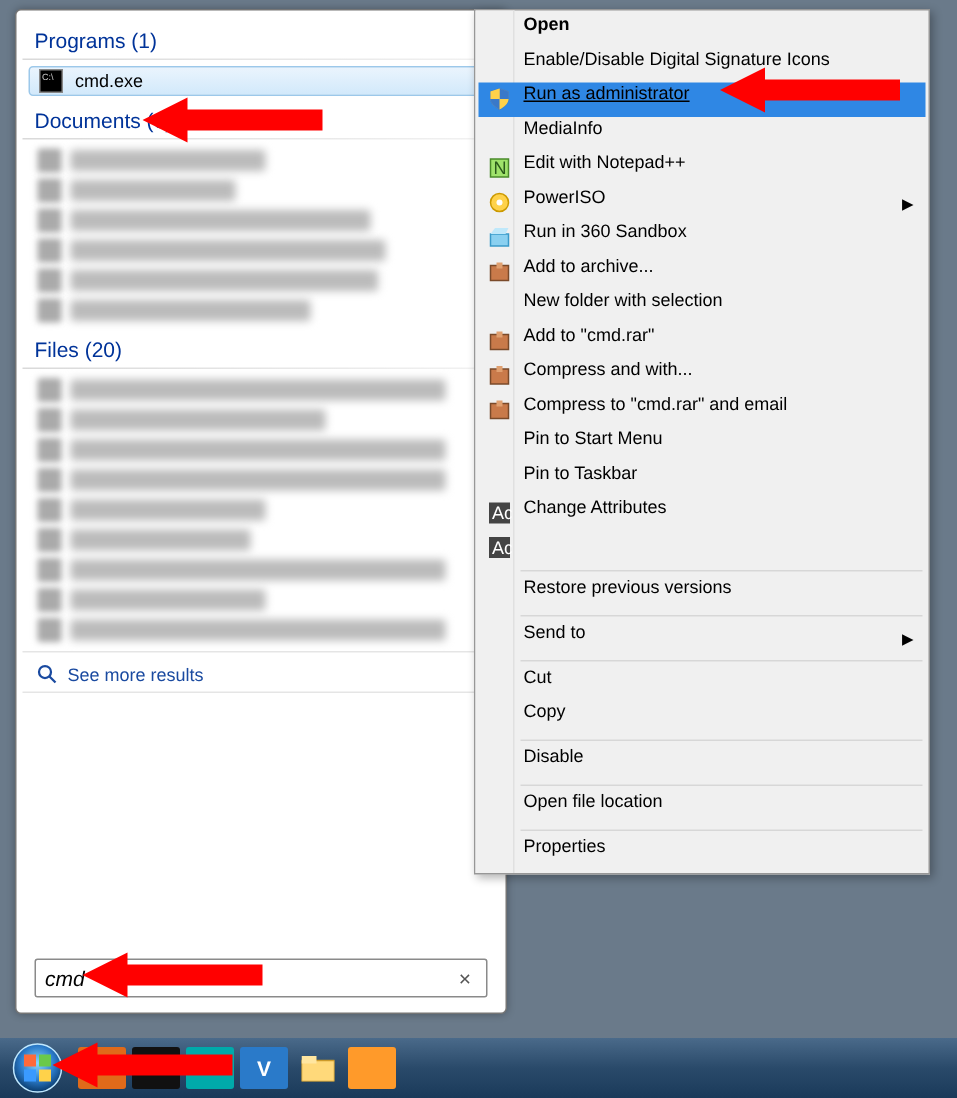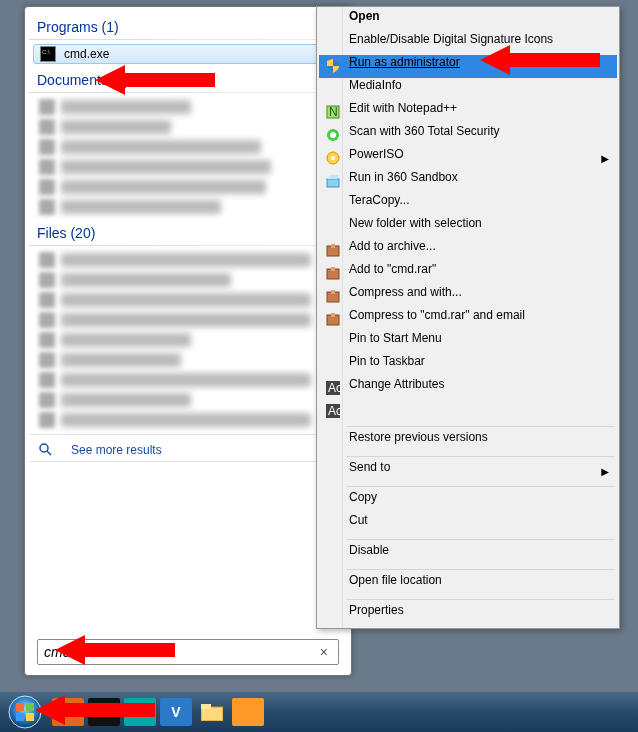--- a/index.html
+++ b/index.html
@@ -1,21 +1,21 @@
 <!DOCTYPE html>
 <html><head>
 <meta charset="utf-8">
 <style>
   * { box-sizing: border-box; margin: 0; padding: 0; font-family: "Segoe UI", Tahoma, sans-serif; font-size: 12px; }
   body { width: 638px; height: 732px; background: #6a7a8a; position: relative; overflow: hidden; }
 
   
   .start-panel {
     position: absolute;
-    left: 24px; top: 6px;
+    left: 10px; top: 6px;
     width: 328px; height: 670px;
     background: #fff;
     border: 1px solid #757575;
     border-radius: 4px;
     box-shadow: 0 0 6px rgba(0,0,0,.3);
     display: flex; flex-direction: column;
     padding: 4px;
   }
   .section-header {
     color: #003399;
@@ -39,21 +39,21 @@
     margin: 0 4px;
     padding: 2px 6px;
   }
   .result-icon { width: 16px; height: 16px; flex-shrink: 0; }
   .result-label { color: #000; white-space: nowrap; }
   .blurred-row { display:flex; align-items:center; gap:6px; margin: 2px 10px; }
   .blurred-row .bi { width:16px; height:16px; background:#aaa; filter:blur(2px); border-radius:2px; flex-shrink:0; }
   .blurred-row .bt { height:14px; background:#bbb; filter:blur(3px); border-radius:2px; }
 
   .more-results {
-    display: flex; align-items: center; gap: 18px;
+    display: flex; align-items: center; gap: 6px;
     padding: 8px 10px 4px 10px;
     color: #1a4aa0;
     font-size: 13px;
     border-top: 1px solid rgba(0,0,0,.1);
     border-bottom: 1px solid rgba(0,0,0,.1);
     margin-top: 4px;
   }
   .search-box-wrap {
     padding: 10px 8px 6px 8px;
     margin-top: auto;
@@ -270,54 +270,44 @@
     </div>
   <div class="cm-item">
     <span class="cm-icon"><svg width="16" height="16">
           <rect x="2" y="2" width="12" height="12" fill="#9fe26b" stroke="#4a8a2a"></rect>
           <text x="4" y="12" font-size="9" fill="#2a5a1a">N</text>
         </svg></span>
     <span>Edit with Notepad++</span>
   </div>
   <div class="cm-item">
     <span class="cm-icon"><svg width="16" height="16">
-          <circle cx="8" cy="8" r="6" fill="#4ac94a"></circle>
-          <circle cx="8" cy="8" r="3" fill="#fff"></circle>
-        </svg></span>
-    <span>Scan with 360 Total Security</span>
-  </div>
-  <div class="cm-item">
-    <span class="cm-icon"><svg width="16" height="16">
           <circle cx="8" cy="8" r="6" fill="#ffd24a" stroke="#cc9a00"></circle>
           <circle cx="8" cy="8" r="2" fill="#fff"></circle>
         </svg></span>
     <span>PowerISO</span>
     <span class="arrow">▶</span>
   </div>
   <div class="cm-item">
     <span class="cm-icon"><svg width="16" height="16">
           <rect x="2" y="6" width="12" height="8" fill="#8ad0f0" stroke="#3a9ac9"></rect>
           <polygon points="2,6 5,2 14,2 12,6" fill="#bfe8fa"></polygon>
         </svg></span>
     <span>Run in 360 Sandbox</span>
   </div>
   <div class="cm-item">
-      <span>TeraCopy...</span>
-    </div>
-  <div class="cm-item">
-      <span>New folder with selection</span>
-    </div>
-  <div class="cm-item">
     <span class="cm-icon"><svg width="16" height="16">
           <rect x="2" y="4" width="12" height="10" fill="#c97a4a" stroke="#7a4a2a"></rect>
           <rect x="6" y="2" width="4" height="4" fill="#e0a070"></rect>
         </svg></span>
     <span>Add to archive...</span>
   </div>
   <div class="cm-item">
+      <span>New folder with selection</span>
+    </div>
+  <div class="cm-item">
     <span class="cm-icon"><svg width="16" height="16">
           <rect x="2" y="4" width="12" height="10" fill="#c97a4a" stroke="#7a4a2a"></rect>
           <rect x="6" y="2" width="4" height="4" fill="#e0a070"></rect>
         </svg></span>
     <span>Add to "cmd.rar"</span>
   </div>
   <div class="cm-item">
     <span class="cm-icon"><svg width="16" height="16">
           <rect x="2" y="4" width="12" height="10" fill="#c97a4a" stroke="#7a4a2a"></rect>
           <rect x="6" y="2" width="4" height="4" fill="#e0a070"></rect>
@@ -354,24 +344,24 @@
   <div class="cm-item">
       <span>Restore previous versions</span>
     </div>
   <div class="cm-sep"></div>
   <div class="cm-item">
       <span>Send to</span>
       <span class="arrow">▶</span>
     </div>
   <div class="cm-sep"></div>
   <div class="cm-item">
+      <span>Cut</span>
+    </div>
+  <div class="cm-item">
       <span>Copy</span>
-    </div>
-  <div class="cm-item">
-      <span>Cut</span>
     </div>
   <div class="cm-sep"></div>
   <div class="cm-item">
       <span>Disable</span>
     </div>
   <div class="cm-sep"></div>
   <div class="cm-item">
       <span>Open file location</span>
     </div>
   <div class="cm-sep"></div>

